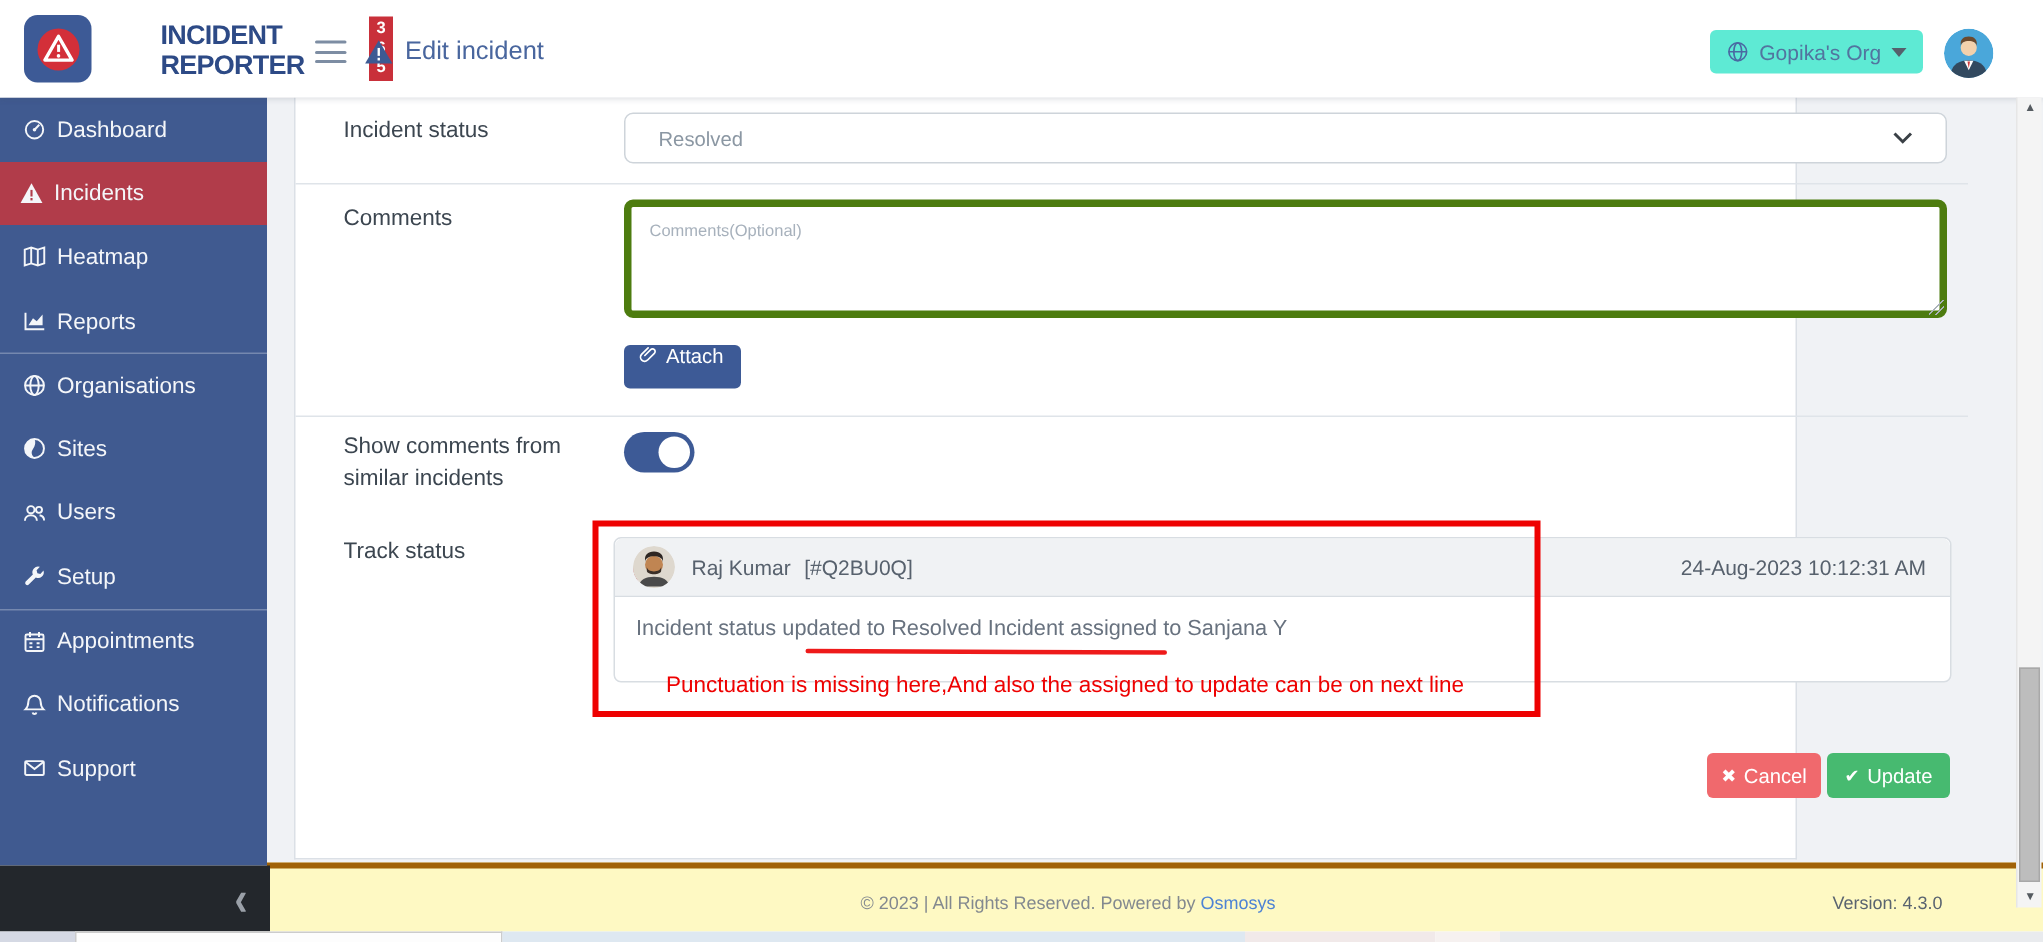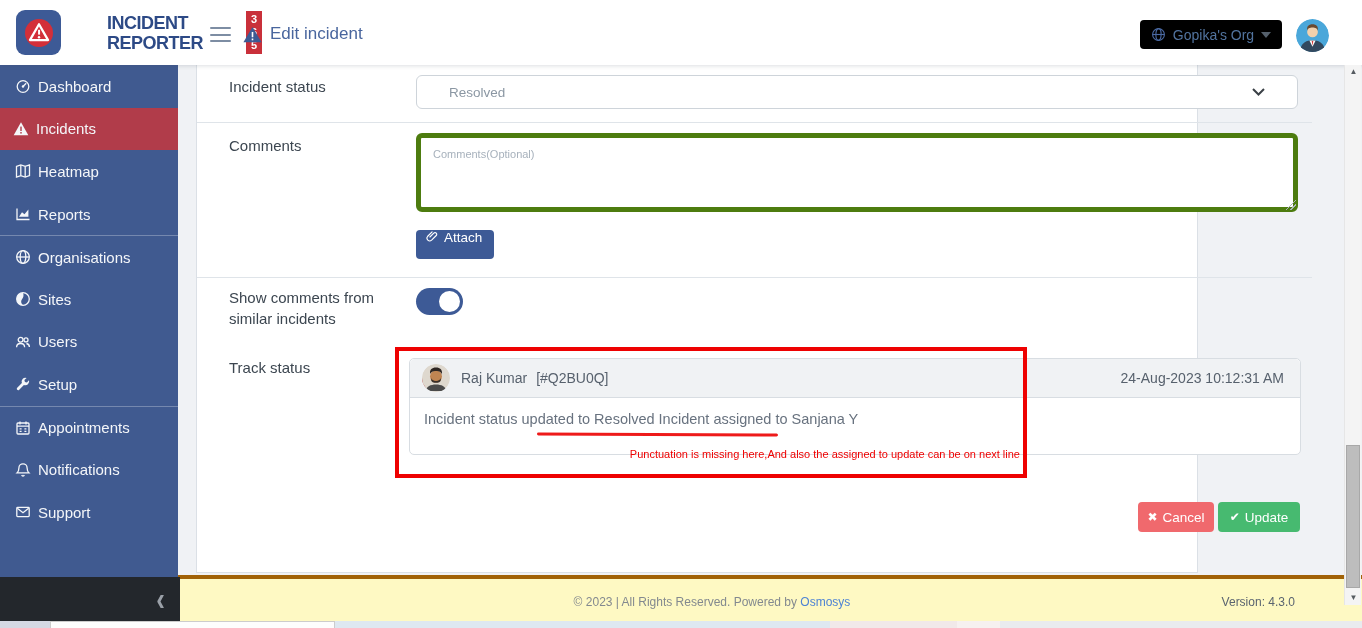--- a/index.html
+++ b/index.html
@@ -21,21 +21,21 @@
     line-height:20px; letter-spacing:-0.5px; }
   .logo-badge { margin-left:3px; background:#c9303a; color:#fff; width:16px; height:43px;
     display:flex; flex-direction:column; align-items:center; justify-content:center;
     font-size:11px; font-weight:bold; line-height:13px; }
   .hamburger { position:absolute; left:210px; top:27px; width:21px; height:15px;
     display:flex; flex-direction:column; justify-content:space-between; cursor:pointer; }
   .hamburger div { height:2px; background:#7d8da3; border-radius:1px; }
   .page-title-wrap { position:absolute; left:243px; top:24px; display:flex; align-items:center; gap:8px; }
   .page-title { color:#49669e; font-size:17px; }
   .org-chip { position:absolute; left:1140px; top:20px; width:142px; height:29px;
-    background:#000000; border-radius:4px; display:flex; align-items:center;
+    background:#5eead4; border-radius:4px; display:flex; align-items:center;
     justify-content:center; gap:7px; cursor:pointer; }
   .org-chip span { color:#52749f; font-size:14px; }
   .chip-caret { width:0; height:0; border-left:5px solid transparent;
     border-right:5px solid transparent; border-top:6px solid #55606c; }
   .avatar { position:absolute; left:1296px; top:19px; width:33px; height:33px;
     border-radius:50%; overflow:hidden; cursor:pointer; }
 
   
   .sidebar { position:absolute; left:0; top:65px; width:178px; height:512px;
     background:#405a90; z-index:20; }
@@ -53,21 +53,21 @@
     cursor:pointer; transform:scaleY(1.25); }
 
   
   .main-bg { position:absolute; left:178px; top:65px; width:1184px; height:510px;
     background:#f0f2f5; }
   .card { position:absolute; left:196px; top:65px; width:1002px; height:508px;
     background:#ffffff; border:1px solid #dbe0e6; border-top:none; }
   .field-label { position:absolute; color:#3c4650; font-size:15px; }
   .select-box { position:absolute; left:219px; top:10px; width:882px; height:34px;
     border:1px solid #ced4da; border-radius:6px; background:#fff; display:flex;
-    align-items:center; padding:0 32px; cursor:pointer; }
+    align-items:center; padding:0 22px; cursor:pointer; }
   .select-box .sel-text { color:#8b97a3; font-size:13.5px; flex:1; }
   .divider { position:absolute; left:0; width:1115px; height:0; border-top:1px solid #dfe4e9; }
   textarea.comments { position:absolute; left:219px; top:68px; width:882px; height:79px;
     border:5px solid #4d7c0f; border-radius:6px; resize:none; padding:10px 12px;
     font-family:"Liberation Sans", sans-serif; font-size:11px; color:#495057; }
   textarea.comments::placeholder { color:#a7b1bc; }
   .resize-grip { position:absolute; left:1089px; top:135px; width:10px; height:10px;
     background:
       linear-gradient(135deg, transparent 45%, #aab2ba 45%, #aab2ba 52%, transparent 52%,
       transparent 68%, #aab2ba 68%, #aab2ba 75%, transparent 75%); pointer-events:none; }
@@ -129,22 +129,22 @@
   .sb-arrow.down { bottom:0; }
   .sb-thumb { position:absolute; left:1px; top:380px; width:14px; height:143px;
     background:#bdbdbd; border:1px solid #a8a8a8; cursor:pointer; }
 
   
   .anno-rect { position:absolute; left:395px; top:347px; width:632px; height:131px;
     border:4px solid #ee0101; z-index:25; pointer-events:none; }
   .anno-underline { position:absolute; left:537px; top:433px; width:241px; height:3px;
     background:#ee1a1a; border-radius:2px; transform:rotate(0.25deg); z-index:26;
     pointer-events:none; }
-  .anno-note { position:absolute; left:400px; top:448px; width:620px; text-align:right;
-    color:#ee0101; font-size:11px; z-index:26; pointer-events:none; }
+  .anno-note { position:absolute; left:400px; top:448px; width:620px; text-align:center;
+    color:#ee0101; font-size:15px; z-index:26; pointer-events:none; }
 </style>
 </head>
 <body>
 
 <div id="page">
 
   <div class="topbar">
     <div class="logo-wrap">
       <div class="logo-square">
         <svg width="32" height="32" viewBox="0 0 24 24">

